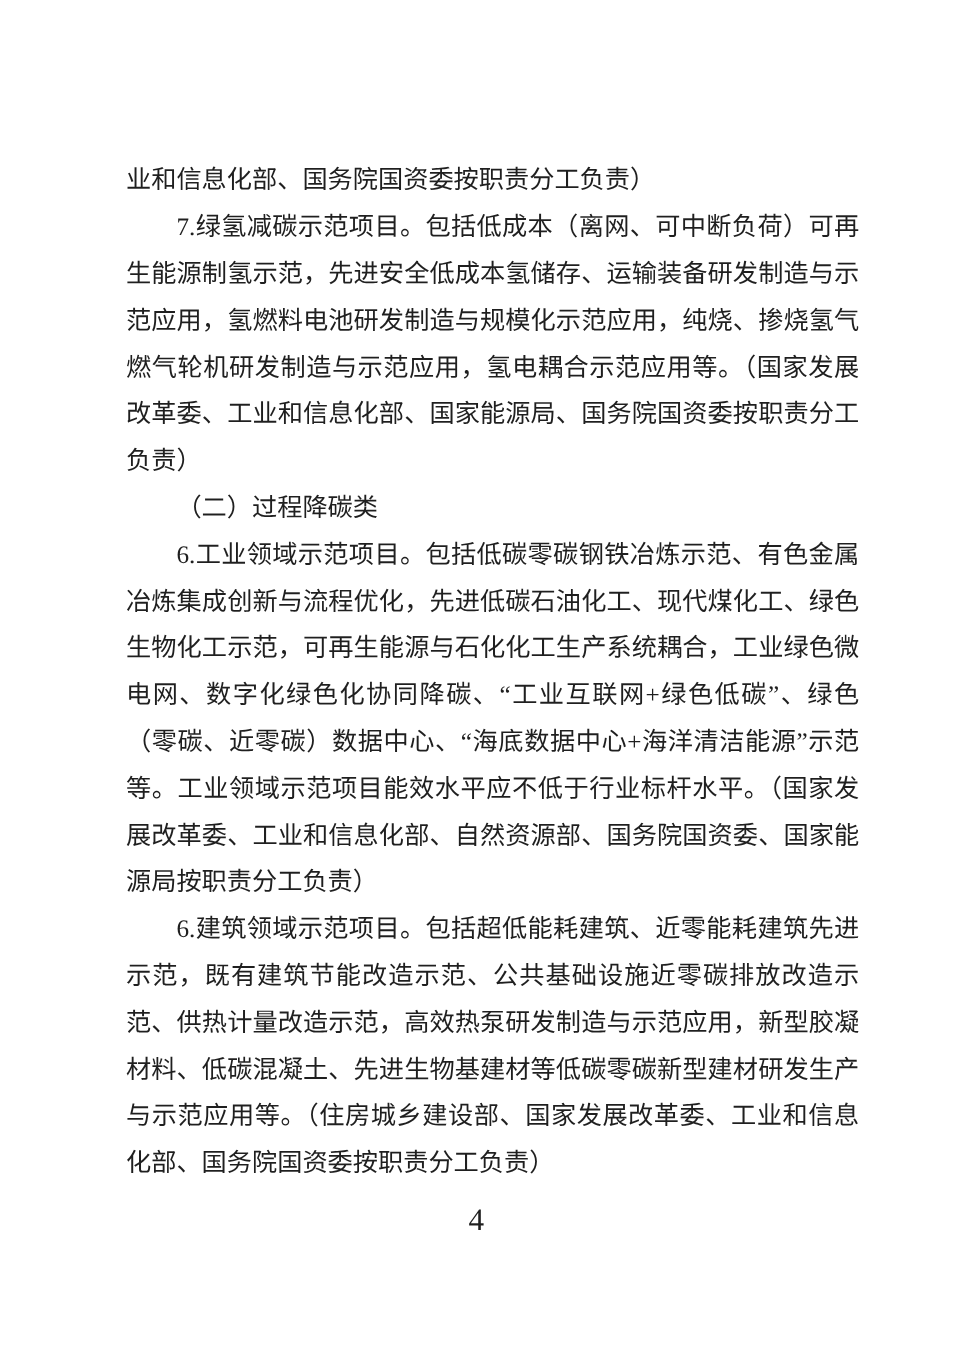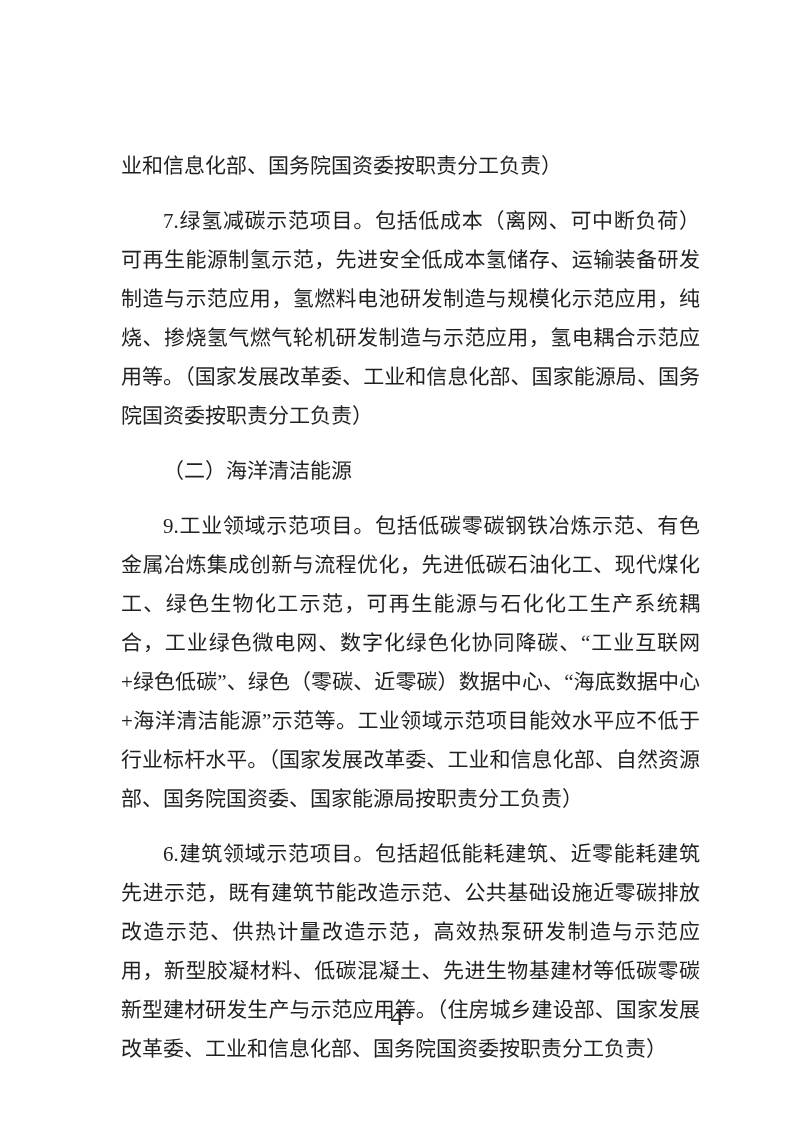--- a/index.html
+++ b/index.html
@@ -20,21 +20,21 @@
     overflow: hidden;
     color: #1f1f1f;
   }
   .content {
     position: absolute;
     left: 105px;
     top: 131px;
     width: 611px;
   }
   .para {
-    margin: 16px;
+    margin: 0;
     font-size: 21px;
     line-height: 39px;
     text-align: justify;
     text-justify: inter-ideograph;
     word-break: break-all;
     color: #1f1f1f;
   }
   .indent {
     text-indent: 2em;
   }
@@ -49,18 +49,18 @@
     color: #1f1f1f;
   }
 </style>
 </head>
 <body>
 
 <div class="page">
   <div class="content">
     <p class="para">业和信息化部、国务院国资委按职责分工负责）</p>
     <p class="para indent">7.绿氢减碳示范项目。包括低成本（离网、可中断负荷）可再生能源制氢示范，先进安全低成本氢储存、运输装备研发制造与示范应用，氢燃料电池研发制造与规模化示范应用，纯烧、掺烧氢气燃气轮机研发制造与示范应用，氢电耦合示范应用等。（国家发展改革委、工业和信息化部、国家能源局、国务院国资委按职责分工负责）</p>
-    <p class="para indent">（二）海洋清洁能源</p>
-    <p class="para indent">9.工业领域示范项目。包括低碳零碳钢铁冶炼示范、有色金属冶炼集成创新与流程优化，先进低碳石油化工、现代煤化工、绿色生物化工示范，可再生能源与石化化工生产系统耦合，工业绿色微电网、数字化绿色化协同降碳、“工业互联网+绿色低碳”、绿色（零碳、近零碳）数据中心、“海底数据中心+海洋清洁能源”示范等。工业领域示范项目能效水平应不低于行业标杆水平。（国家发展改革委、工业和信息化部、自然资源部、国务院国资委、国家能源局按职责分工负责）</p>
+    <p class="para indent">（二）过程降碳类</p>
+    <p class="para indent">6.工业领域示范项目。包括低碳零碳钢铁冶炼示范、有色金属冶炼集成创新与流程优化，先进低碳石油化工、现代煤化工、绿色生物化工示范，可再生能源与石化化工生产系统耦合，工业绿色微电网、数字化绿色化协同降碳、“工业互联网+绿色低碳”、绿色（零碳、近零碳）数据中心、“海底数据中心+海洋清洁能源”示范等。工业领域示范项目能效水平应不低于行业标杆水平。（国家发展改革委、工业和信息化部、自然资源部、国务院国资委、国家能源局按职责分工负责）</p>
     <p class="para indent">6.建筑领域示范项目。包括超低能耗建筑、近零能耗建筑先进示范，既有建筑节能改造示范、公共基础设施近零碳排放改造示范、供热计量改造示范，高效热泵研发制造与示范应用，新型胶凝材料、低碳混凝土、先进生物基建材等低碳零碳新型建材研发生产与示范应用等。（住房城乡建设部、国家发展改革委、工业和信息化部、国务院国资委按职责分工负责）</p>
   </div>
   <div class="page-number">4</div>
 </div>
 
 </body></html>

